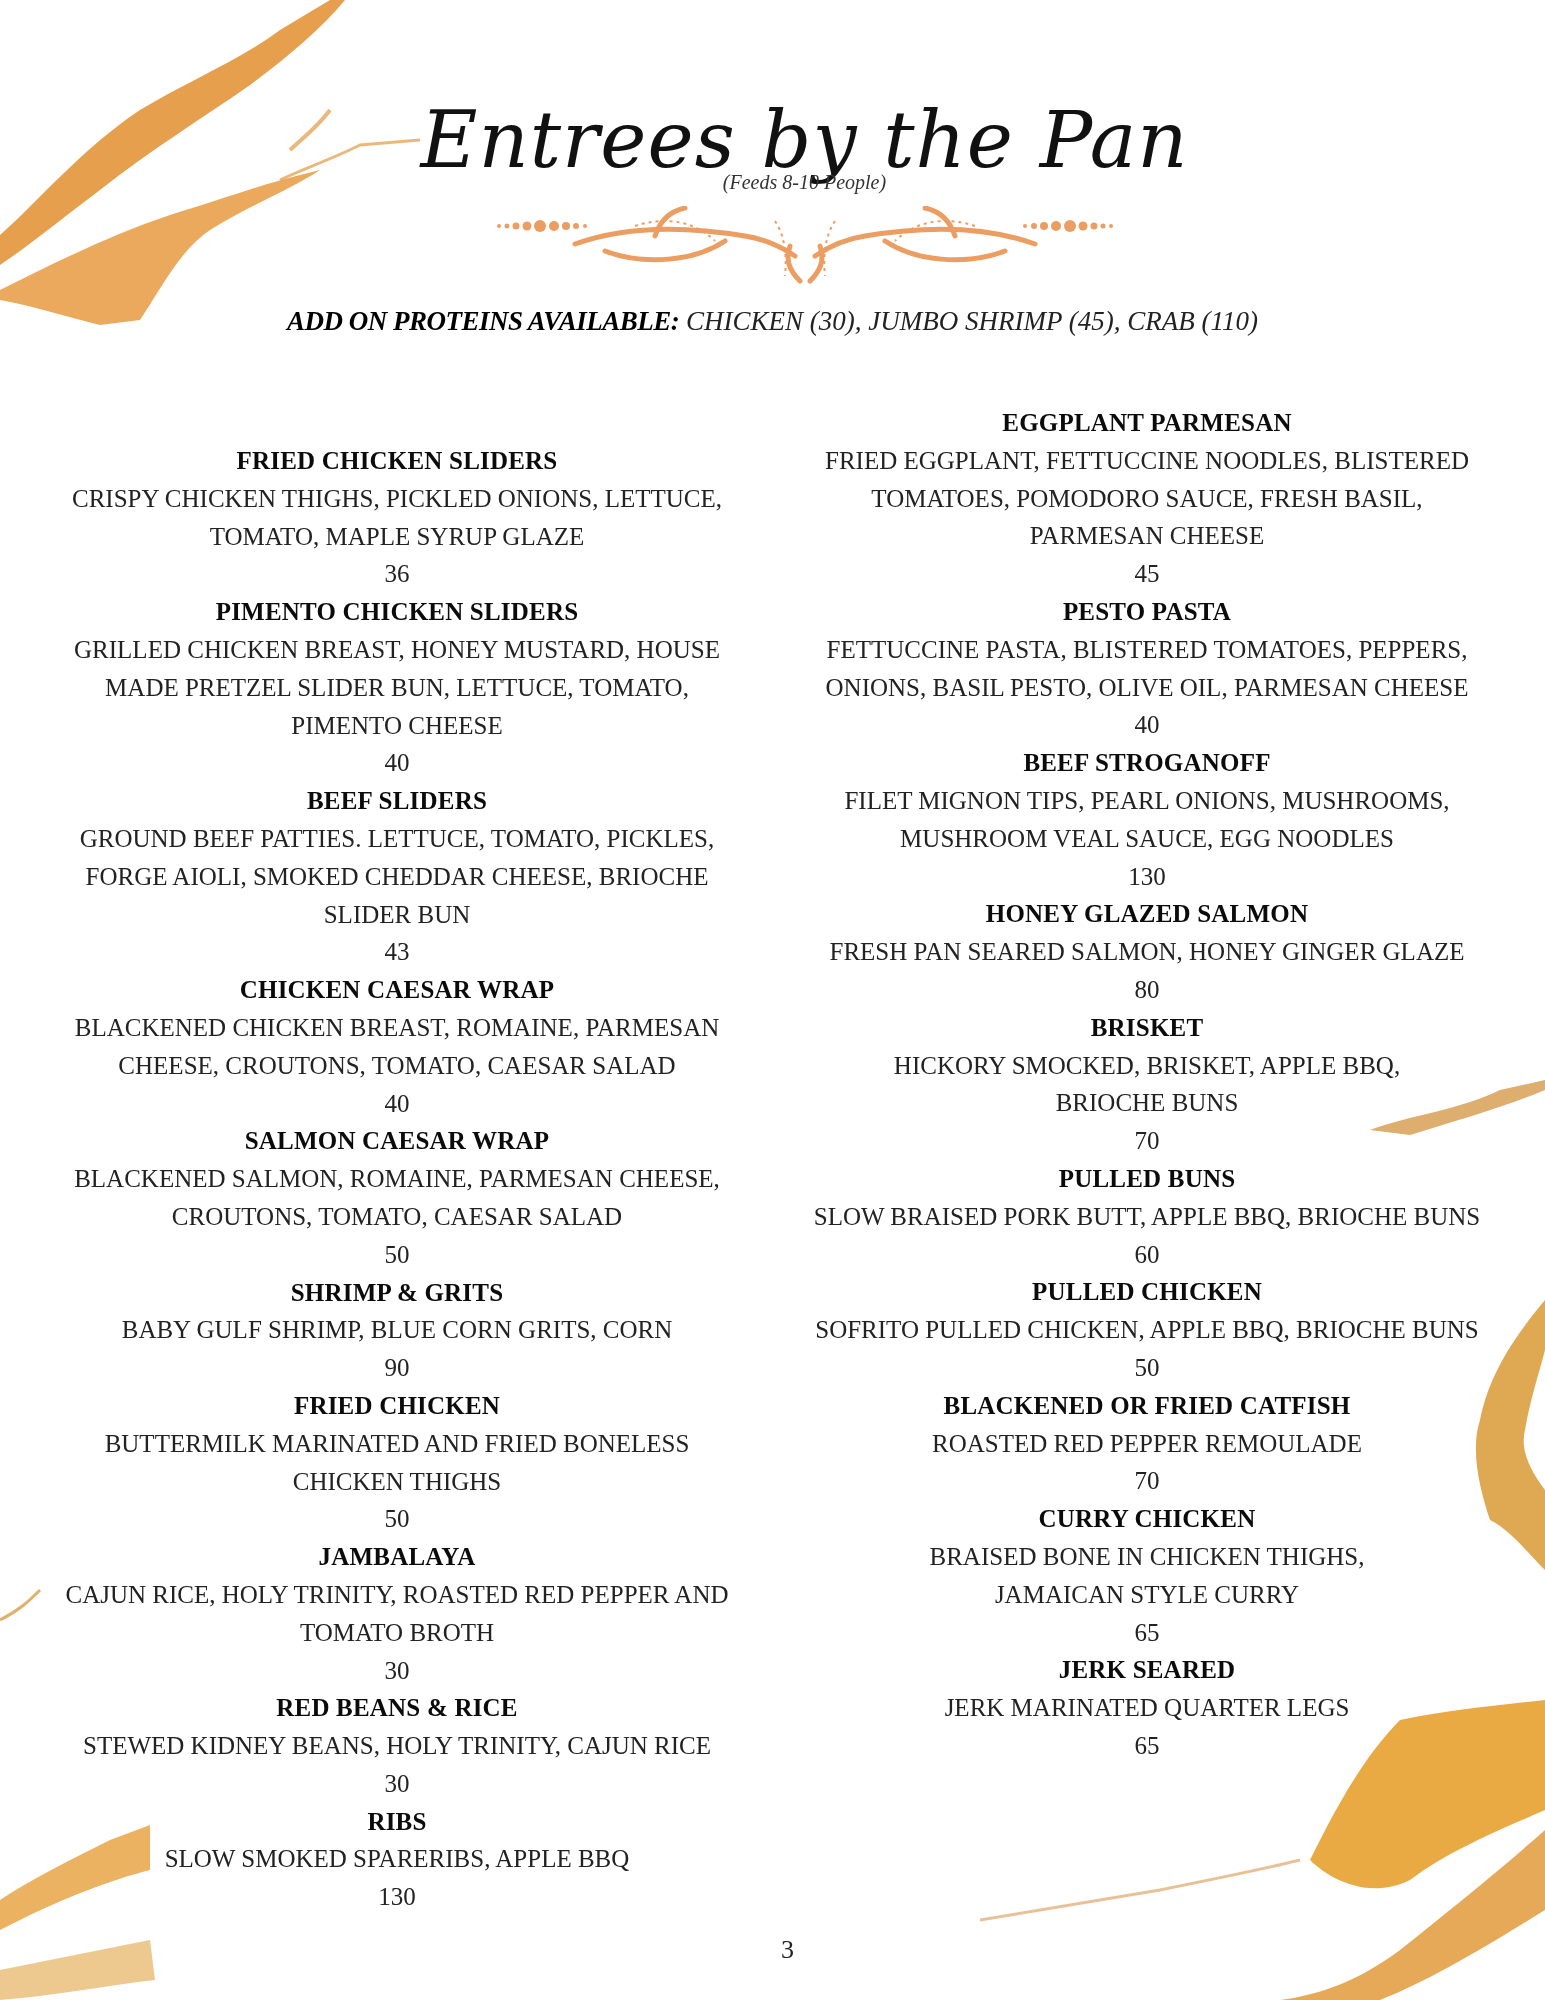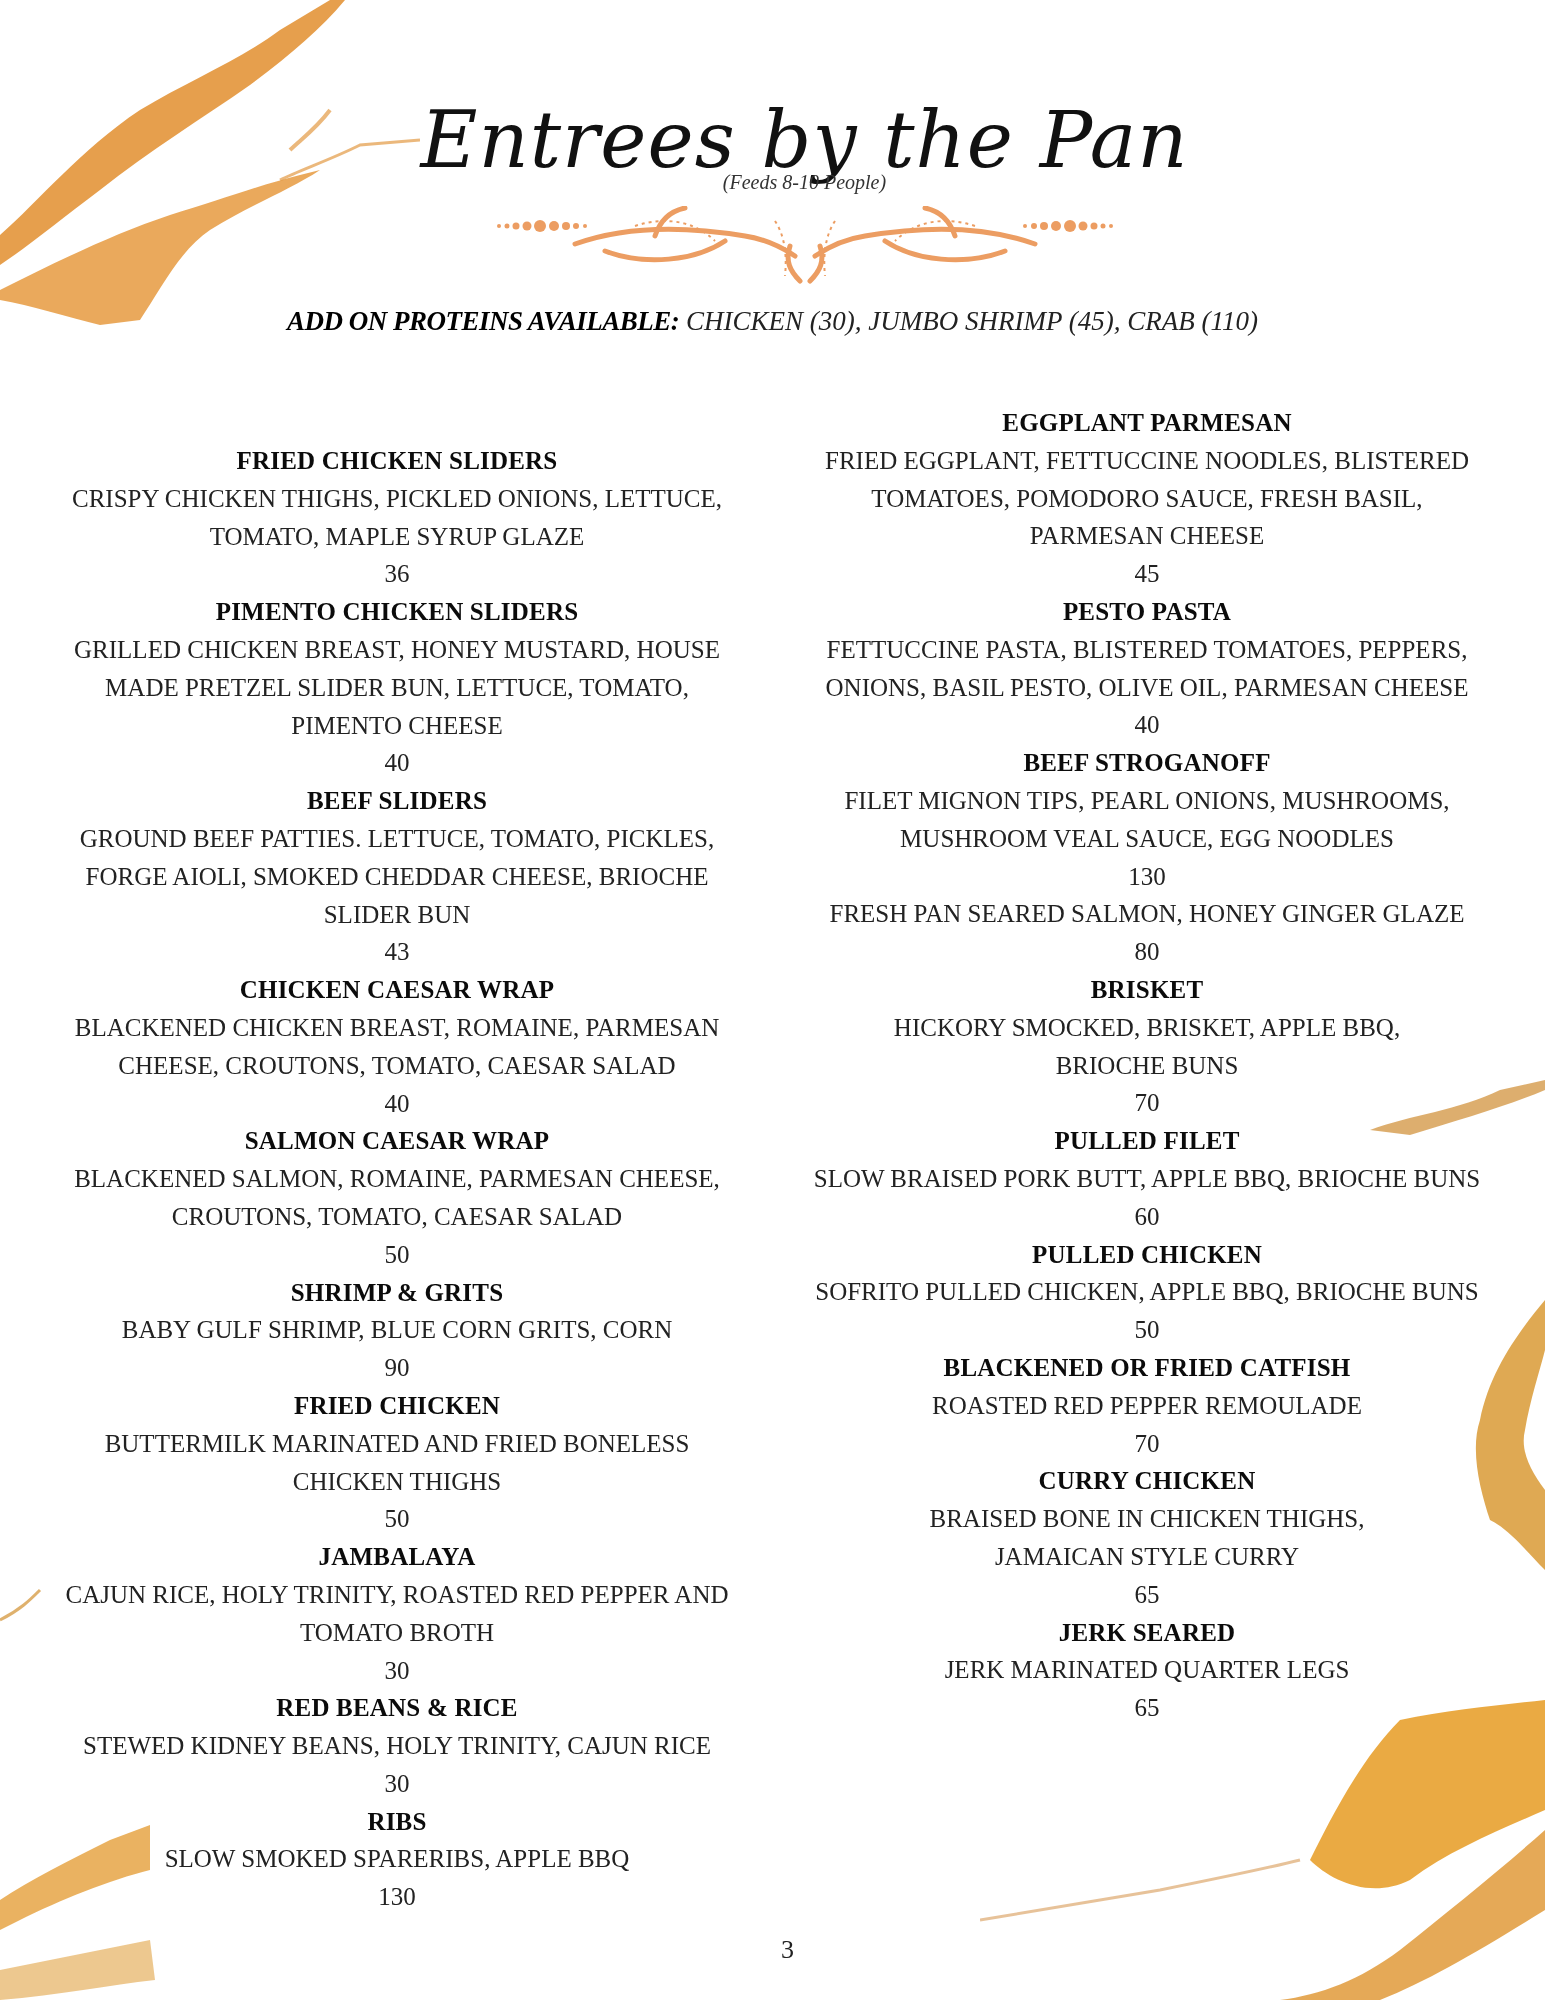--- a/index.html
+++ b/index.html
@@ -169,31 +169,32 @@
       <div class="item-desc">ONIONS, BASIL PESTO, OLIVE OIL, PARMESAN CHEESE</div>
       <div class="item-price">40</div>
     </div>
     <div>
       <div class="item-name">BEEF STROGANOFF</div>
       <div class="item-desc">FILET MIGNON TIPS, PEARL ONIONS, MUSHROOMS,</div>
       <div class="item-desc">MUSHROOM VEAL SAUCE, EGG NOODLES</div>
       <div class="item-price">130</div>
     </div>
     <div>
+      <div class="item-name">HONEY GLAZED SALMON</div>
       <div class="item-desc">FRESH PAN SEARED SALMON, HONEY GINGER GLAZE</div>
       <div class="item-price">80</div>
     </div>
     <div>
       <div class="item-name">BRISKET</div>
       <div class="item-desc">HICKORY SMOCKED, BRISKET, APPLE BBQ,</div>
       <div class="item-desc">BRIOCHE BUNS</div>
       <div class="item-price">70</div>
     </div>
     <div>
-      <div class="item-name">PULLED FILET</div>
+      <div class="item-name">PULLED BUNS</div>
       <div class="item-desc">SLOW BRAISED PORK BUTT, APPLE BBQ, BRIOCHE BUNS</div>
       <div class="item-price">60</div>
     </div>
     <div>
       <div class="item-name">PULLED CHICKEN</div>
       <div class="item-desc">SOFRITO PULLED CHICKEN, APPLE BBQ, BRIOCHE BUNS</div>
       <div class="item-price">50</div>
     </div>
     <div>
       <div class="item-name">BLACKENED OR FRIED CATFISH</div>

